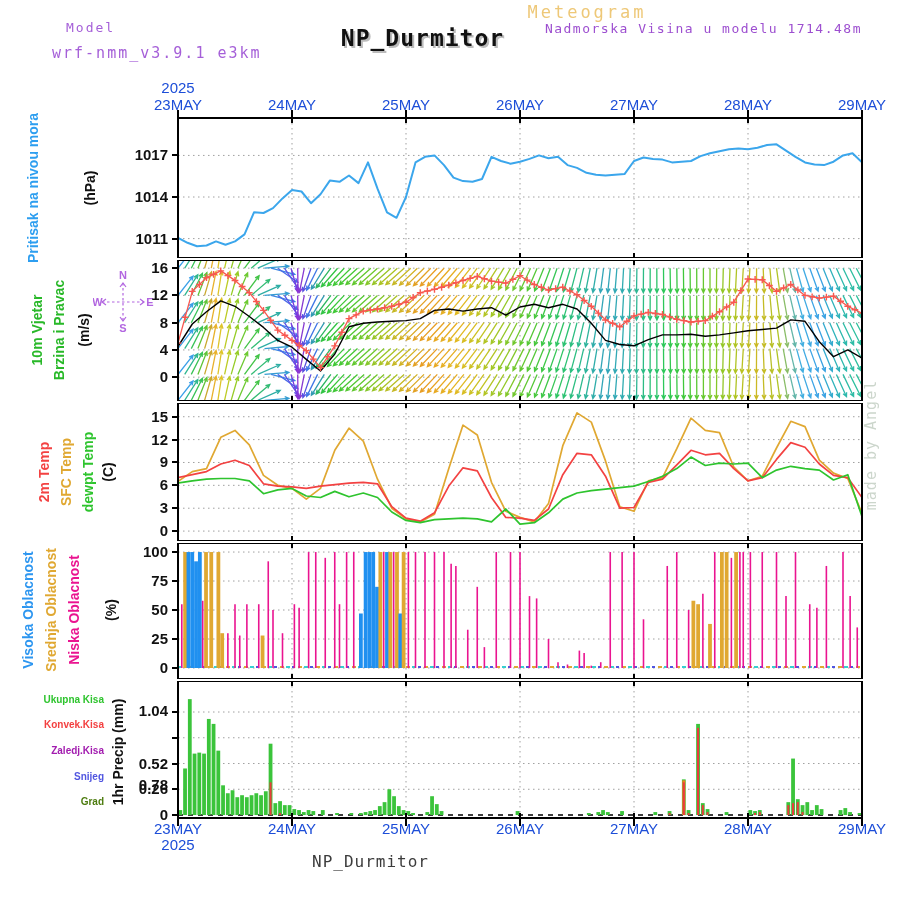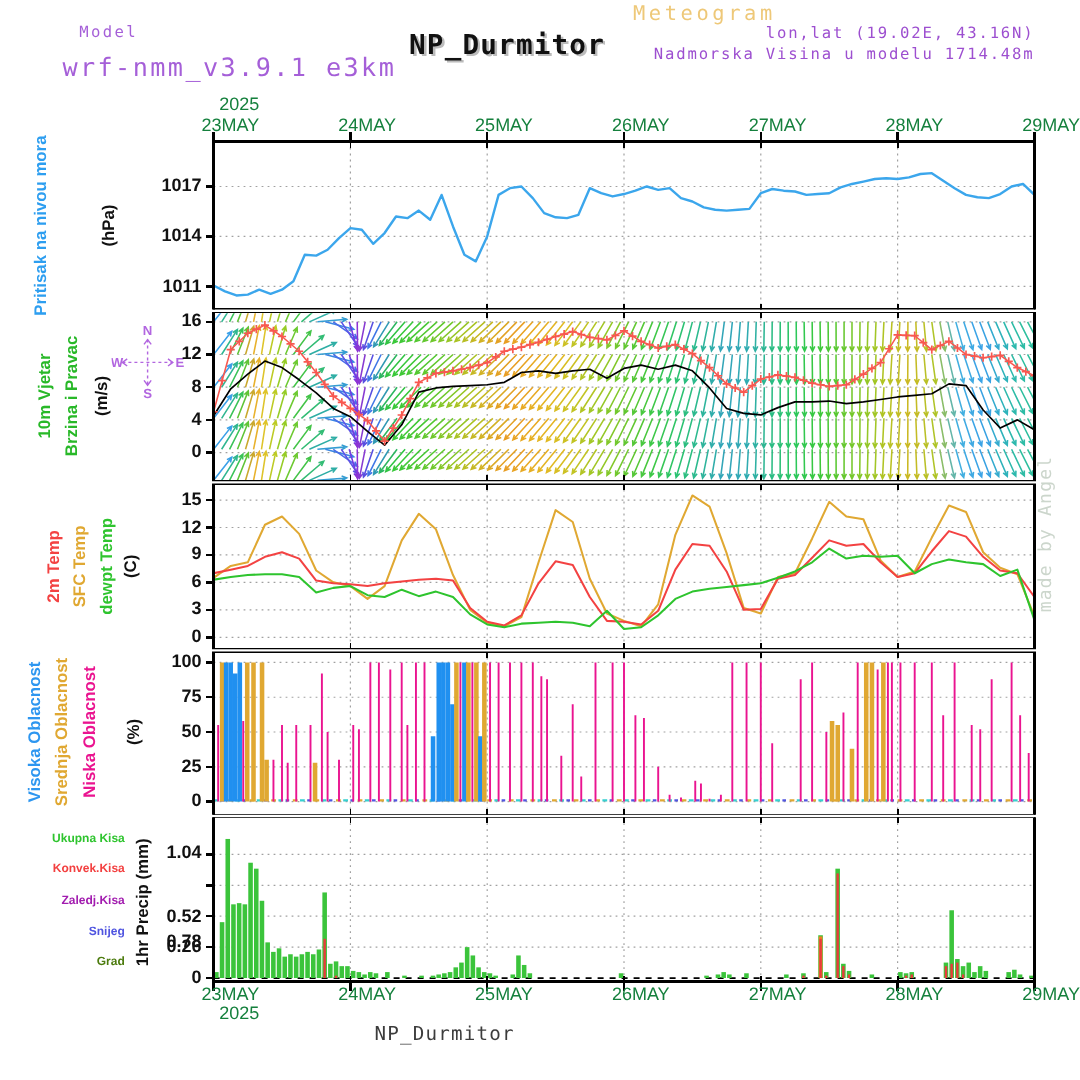--- a/index.html
+++ b/index.html
@@ -2,46 +2,45 @@
 <html><head>
 <meta charset="utf-8">
 <style>
   html,body{margin:0;padding:0;background:#fff;}
   #wrap{position:relative;width:900px;height:900px;background:#ffffff;overflow:hidden;
         font-family:"Liberation Sans",sans-serif;}
   .abs{position:absolute;}
   .mono{font-family:"DejaVu Sans Mono",monospace;}
   .hdr-meteogram{left:512px;top:2px;width:150px;text-align:center;font-size:17px;letter-spacing:3px;color:#eec878;}
   .hdr-model{left:66px;top:20px;font-size:13px;letter-spacing:2px;color:#a55fd8;}
-  .hdr-modelname{left:52px;top:44px;font-size:21px;letter-spacing:2px;color:#a55fd8;}
+  .hdr-modelname{left:52px;top:44px;font-size:15px;letter-spacing:2px;color:#a55fd8;}
   .hdr-title{left:300px;top:25px;width:245px;text-align:center;font-size:23px;font-weight:bold;
              letter-spacing:1px;color:#111;text-shadow:2px 2px 0 #bcbcbc;}
   .hdr-right{left:470px;top:20px;width:392px;text-align:right;font-size:13px;letter-spacing:1.5px;
              color:#9d4fd0;line-height:17px;}
-  .ax-label{position:absolute;width:76px;text-align:right;font-size:15px;color:#15803d;}
+  .ax-label{position:absolute;width:76px;text-align:center;font-size:15px;color:#1d4ed8;}
   .ytick{position:absolute;width:60px;text-align:right;font-size:15px;font-weight:bold;color:#111;}
   .rot{position:absolute;width:220px;height:22px;text-align:center;transform:rotate(-90deg);
        font-size:14px;font-weight:bold;white-space:nowrap;}
   .plegend{position:absolute;left:4px;width:100px;text-align:right;font-size:10px;font-weight:bold;}
   .watermark{left:862px;top:530px;width:170px;height:20px;transform:rotate(-90deg);transform-origin:0 0;
              font-size:15px;letter-spacing:1px;color:#ccd6cc;text-align:center;}
   .footer-station{left:312px;top:852px;font-size:16px;letter-spacing:1px;color:#3c3c3c;}
   svg{position:absolute;display:block;}
 </style>
 </head>
 <body>
 
 <div id="wrap">
 
   <div class="abs mono hdr-meteogram">Meteogram</div>
   <div class="abs mono hdr-model">Model</div>
   <div class="abs mono hdr-modelname">wrf-nmm_v3.9.1 e3km</div>
   <div class="abs mono hdr-title">NP_Durmitor</div>
   <div class="abs mono hdr-right">
-    <div>lon,lat (19.02E, 43.16N)</div>
     <div>Nadmorska Visina u modelu 1714.48m</div>
   </div>
 
   <div class="rot" style="left:-74px;top:177px;color:#2d9ef0;">Pritisak na nivou mora</div>
   <div class="rot" style="left:-17px;top:177px;color:#111;">(hPa)</div>
 
   <div class="rot" style="left:-70px;top:319px;color:#28b828;">10m Vjetar</div>
   <div class="rot" style="left:-48px;top:319px;color:#28b828;">Brzina i Pravac</div>
   <div class="rot" style="left:-23px;top:319px;color:#111;">(m/s)</div>
 

